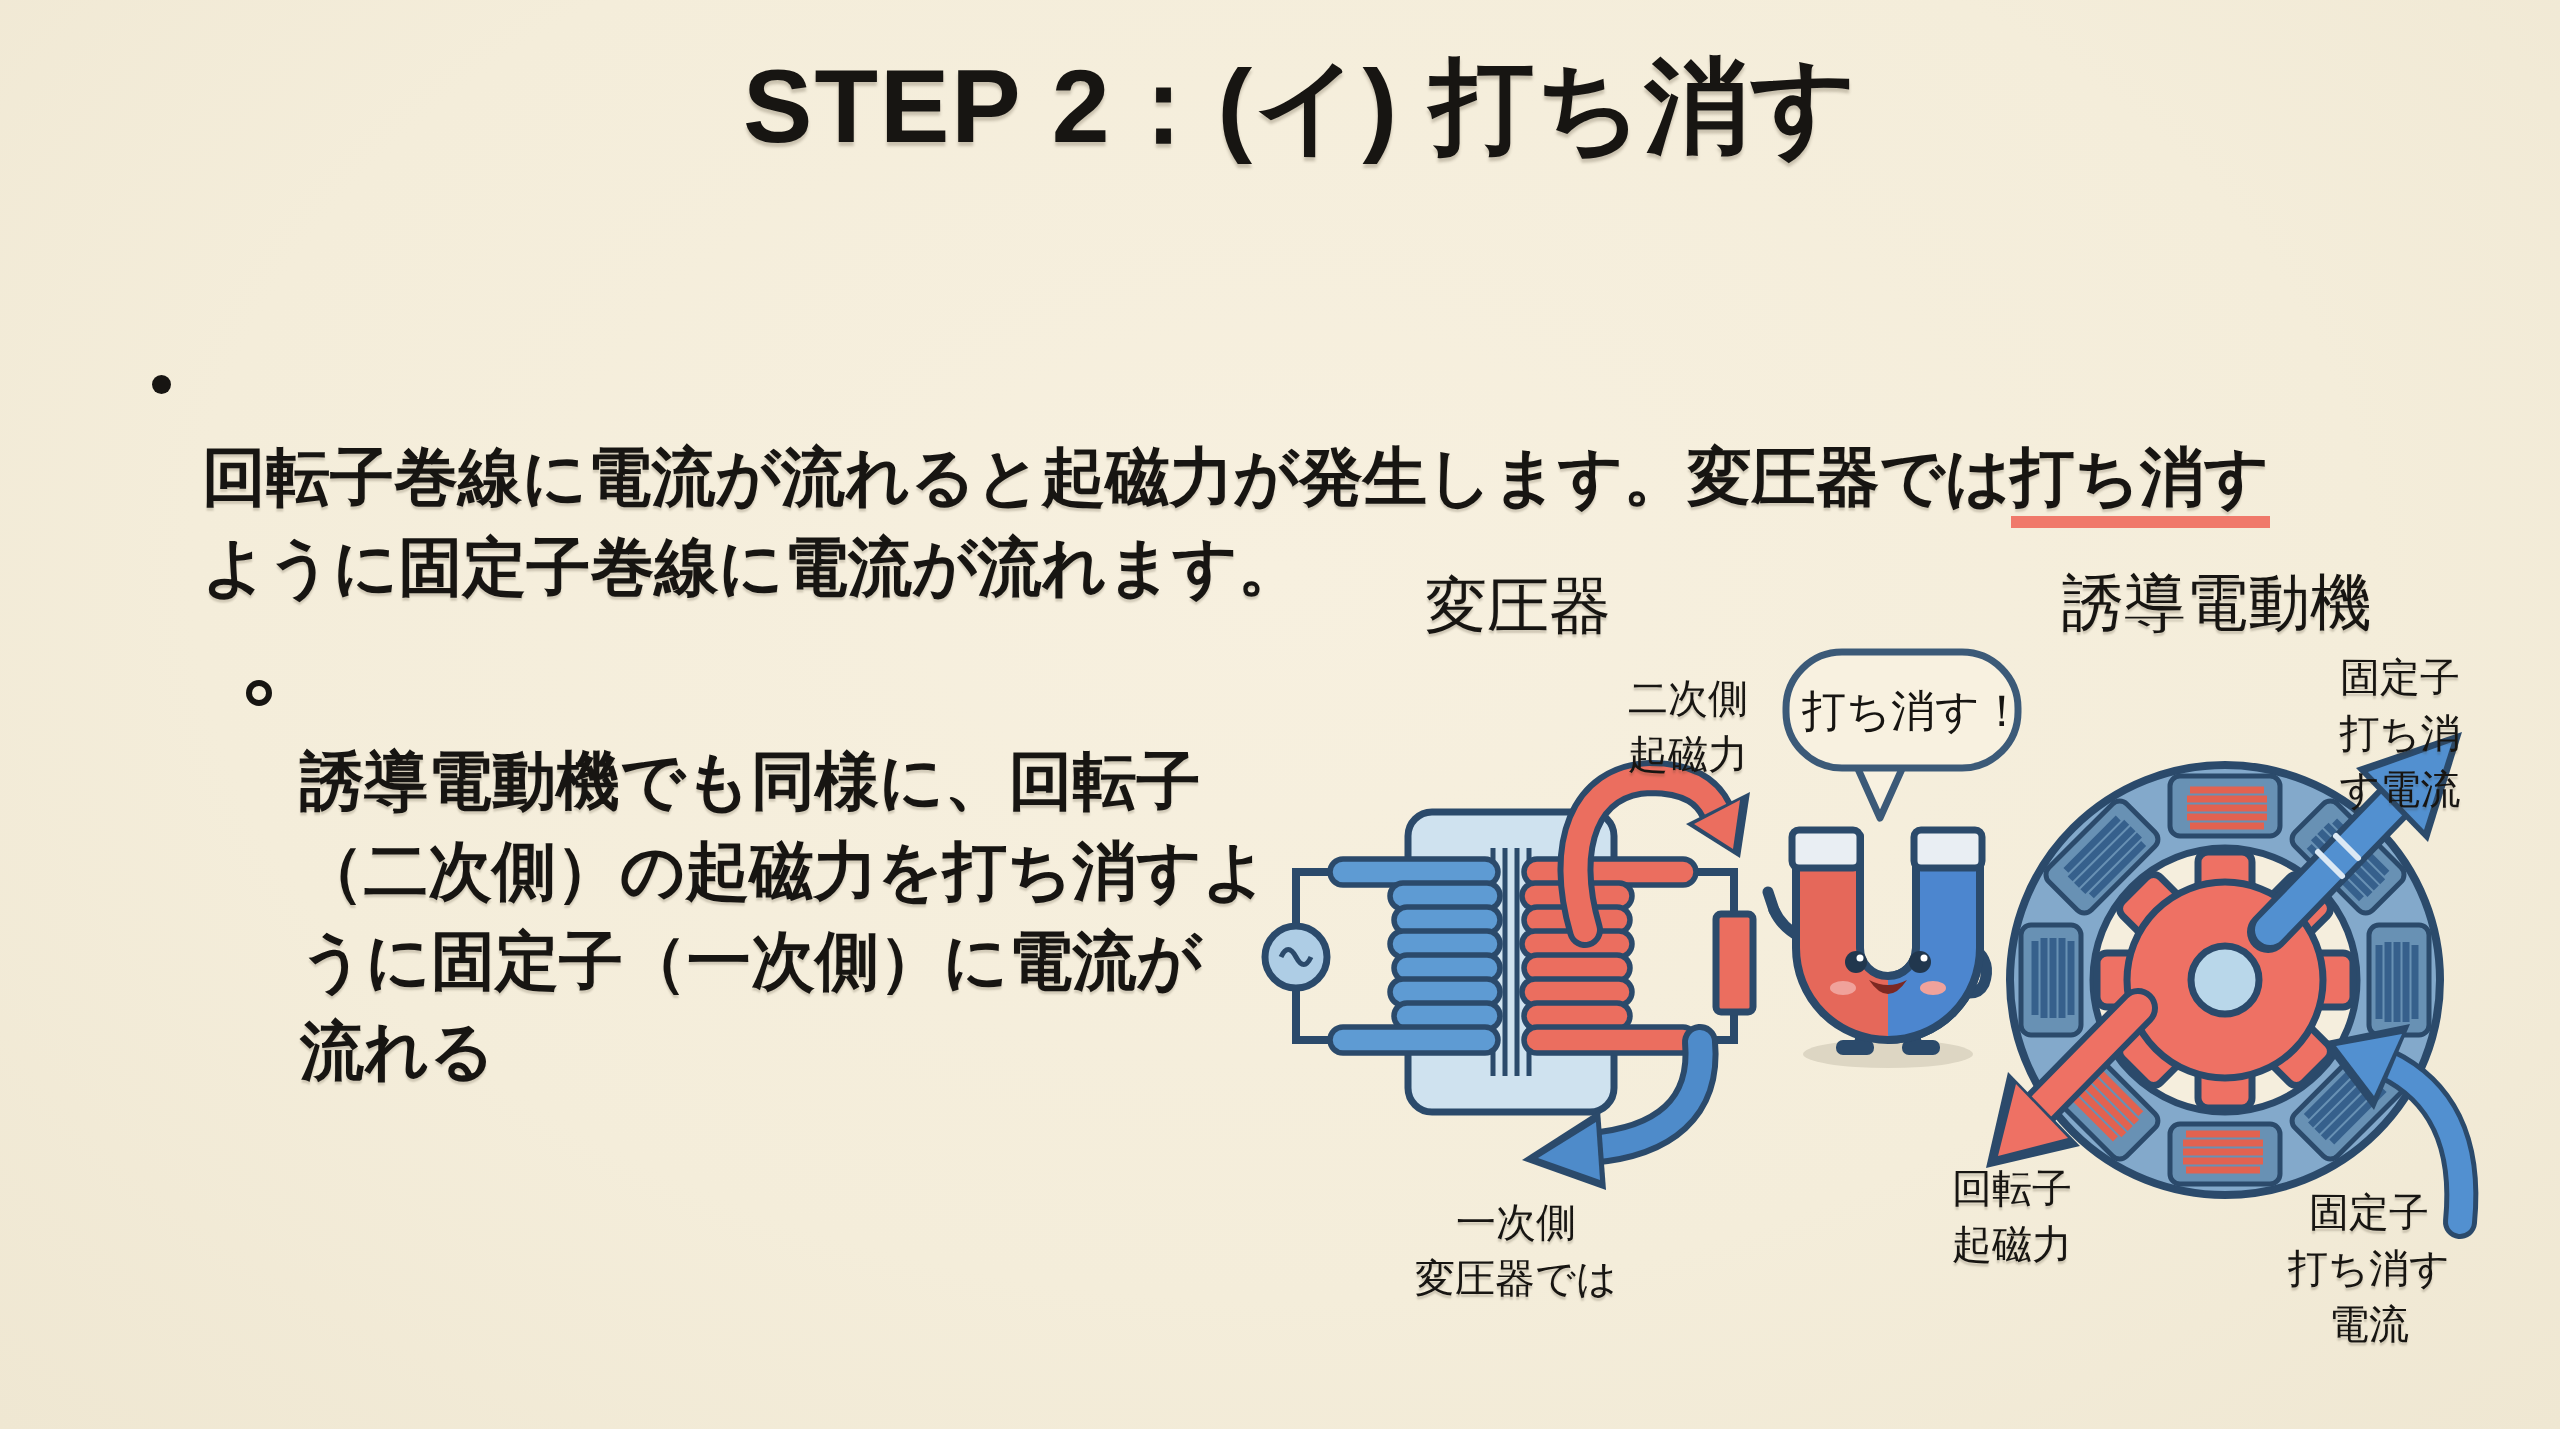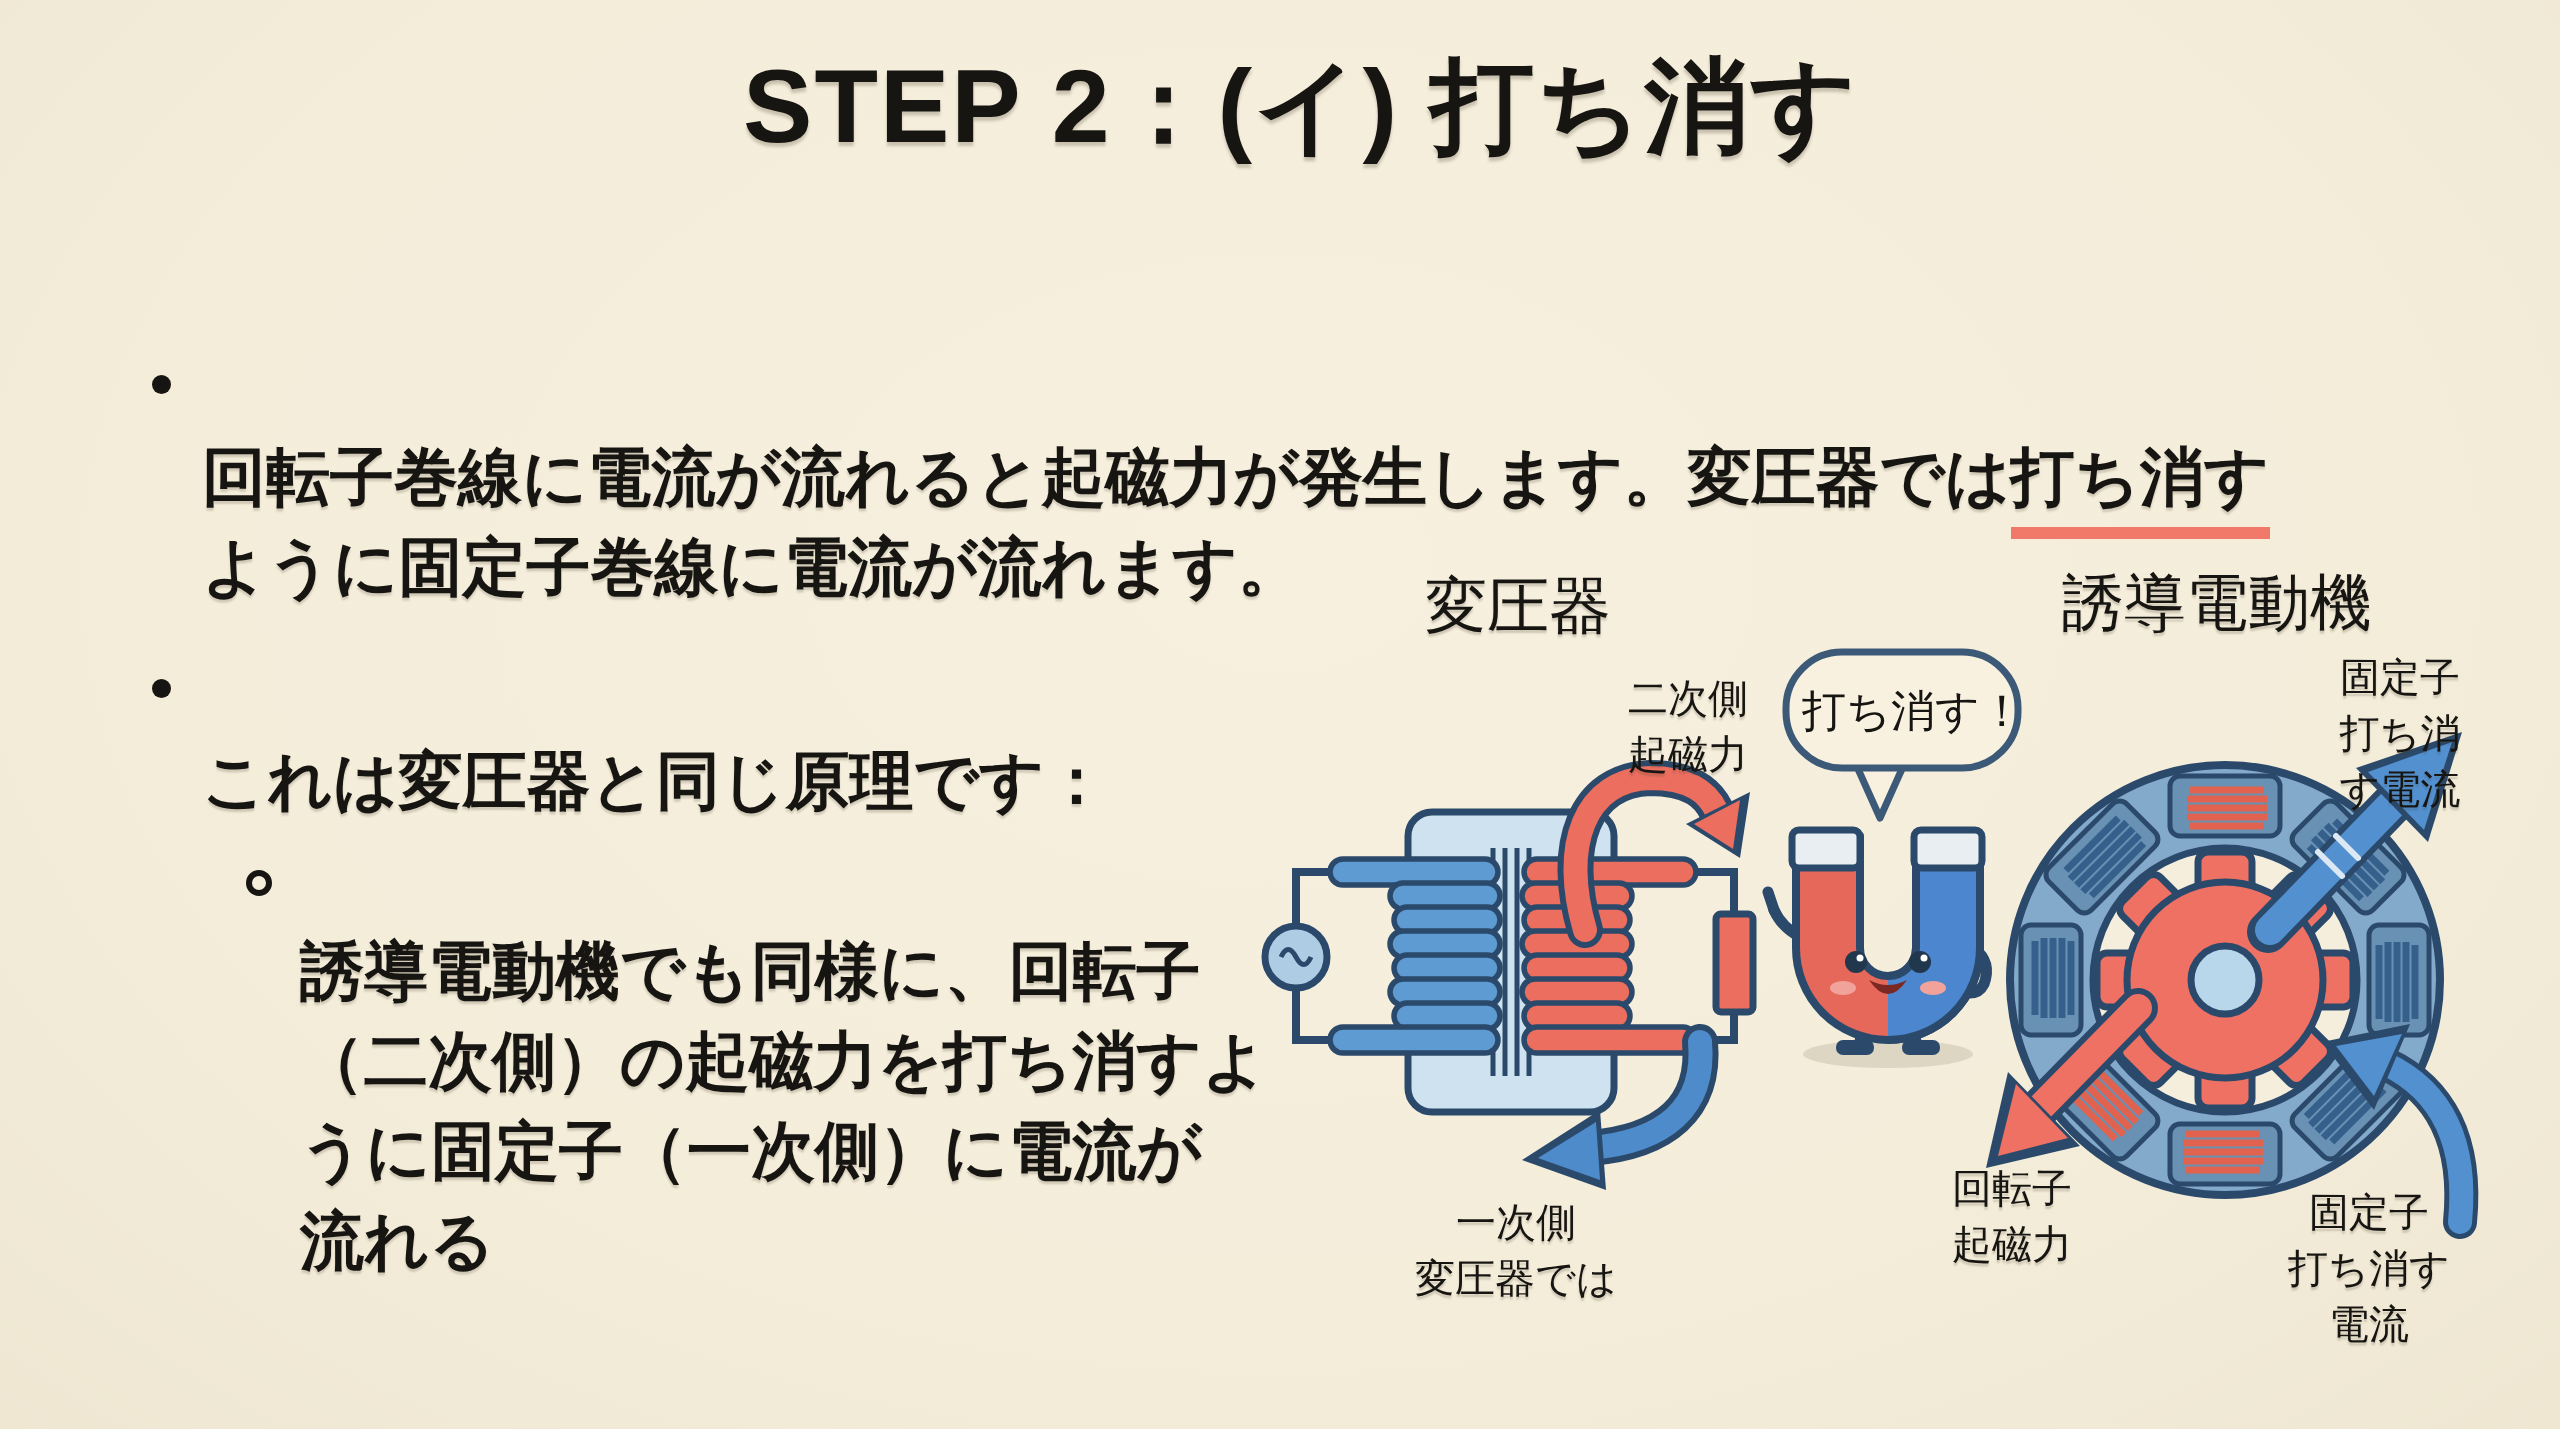--- a/index.html
+++ b/index.html
@@ -28,44 +28,41 @@
     background:#171512;
   }
   .subs{margin-left:98px;width:1000px;margin-top:10px;}
   .sub{position:relative;white-space:pre-line;}
   .ring{
     position:absolute;left:-54px;top:34px;width:14px;height:14px;border-radius:50%;
     border:6px solid #171512;background:transparent;
   }
   .emph{
     border-bottom:12px solid #f0796a;
-    padding-bottom:14px;
+    padding-bottom:3px;
   }
   .lbl{
     position:absolute;transform:translate(-50%,-50%);
     text-align:center;font-weight:normal;white-space:pre-line;
     text-shadow:0 3px 2px rgba(70,60,40,0.22);
   }
   .lbl.heading{font-size:62px;line-height:70px;}
   .lbl.small{font-size:40px;line-height:56px;}
   .lbl.bubble-text{font-size:44px;line-height:50px;text-shadow:none;}
   #diagram-svg{position:absolute;left:1240px;top:560px;width:1320px;height:790px;}
 </style>
 </head>
 <body>
 
 <div class="title">STEP 2：(イ) 打ち消す</div>
 
 <div class="content">
   <div class="bullet first">
     <span class="dot"></span><span>回転子巻線に電流が流れると起磁力が発生します。変圧器では</span><span class="emph">打ち消す</span><span>
 ように固定子巻線に電流が流れます。</span>
-  </div>
-  <div class="bullet">
-    <span class="dot"></span><span>これは変圧器と同じ原理です：</span>
   </div>
   <div class="subs">
     <div class="sub">
       <span class="ring"></span><span>誘導電動機でも同様に、回転子
 （二次側）の起磁力を打ち消すよ
 うに固定子（一次側）に電流が
 流れる</span>
     </div>
 
   </div>

